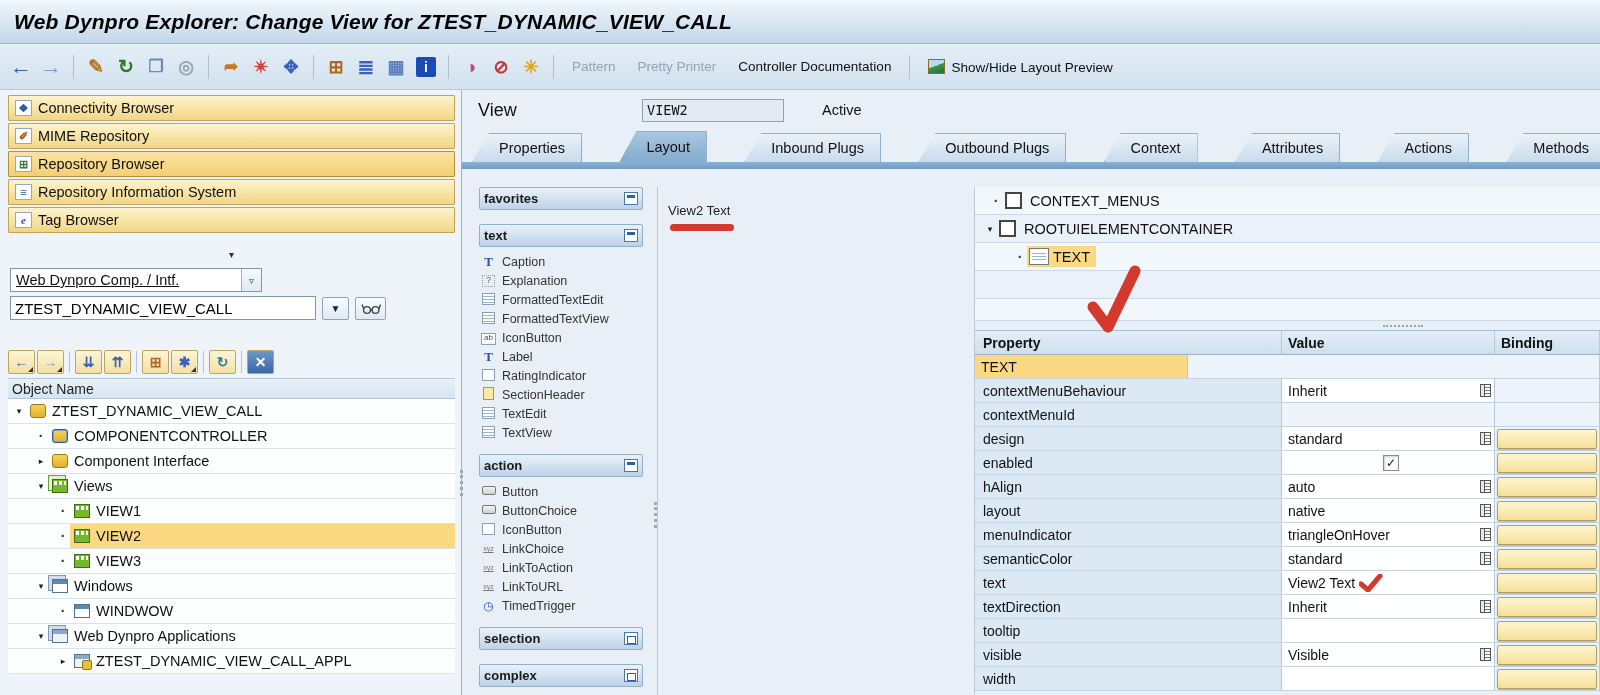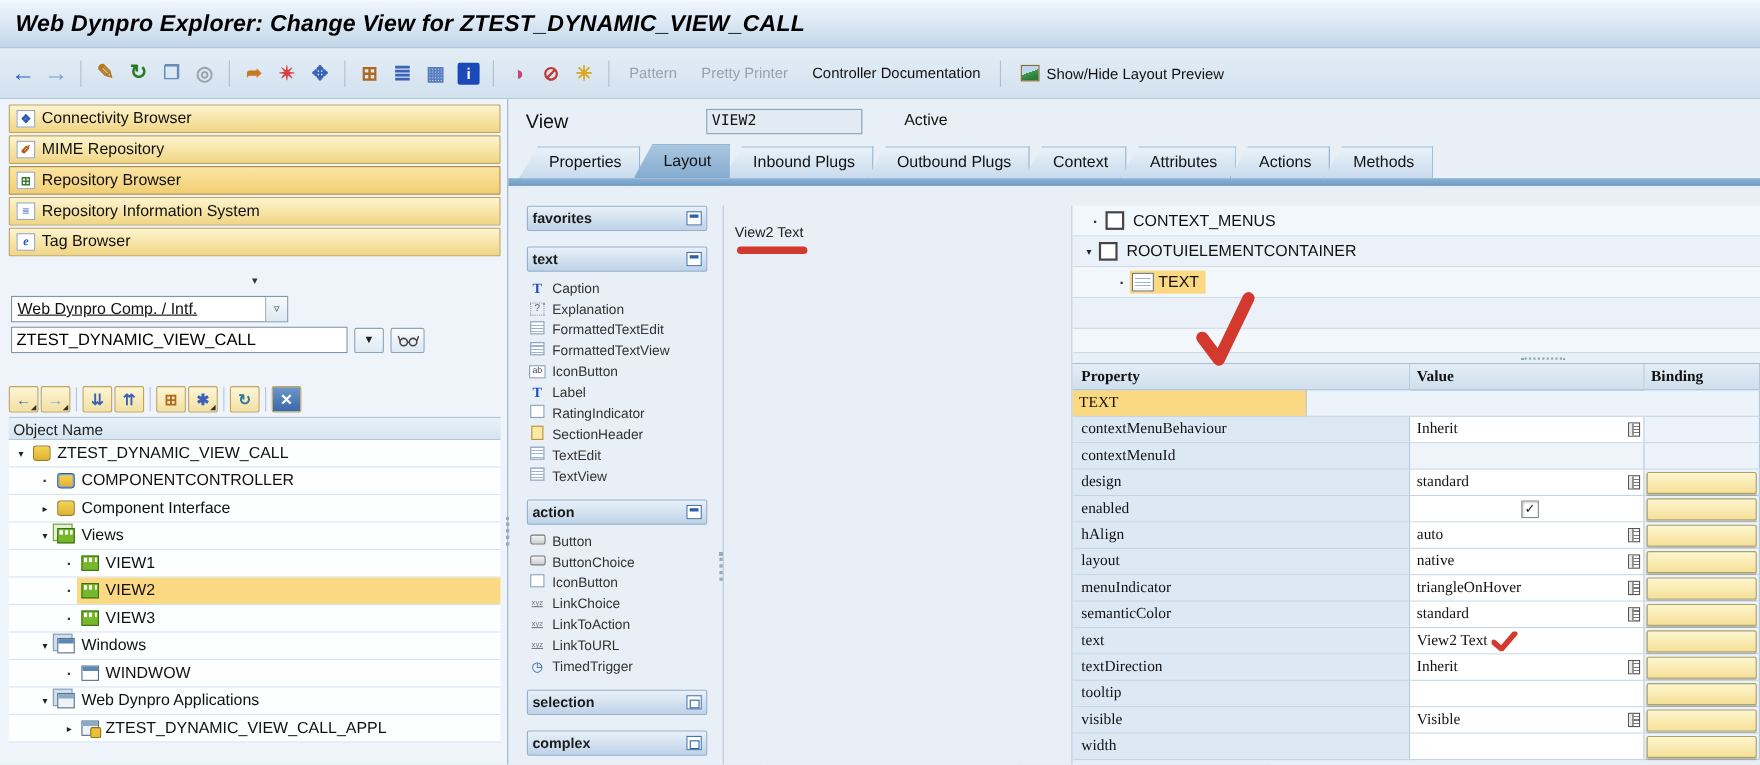--- a/index.html
+++ b/index.html
@@ -88,21 +88,21 @@
     background:#e8c235; border:1px solid #93701c; border-radius:2px; }
 
   
   .mainpanel { flex:1; display:flex; flex-direction:column; background:#e8eff6; min-width:0; }
   .viewrow { height:40px; flex:0 0 40px; display:flex; align-items:center; padding-left:16px; background:#e8eff6; }
   .viewrow .vlabel { font-size:18px; width:164px; }
   .view-input { width:142px; height:23px; background:#e2ebf3; border:1px solid #8ba2b8; font-size:13.5px;
     font-family:"DejaVu Sans Mono", monospace; padding:0 4px; color:#111; }
   .viewrow .vstatus { font-size:14.5px; margin-left:38px; }
 
-  .tabbar { display:flex; align-items:flex-end; padding-left:10px; height:32px; flex:0 0 32px; }
+  .tabbar { display:flex; align-items:flex-end; padding-left:10px; height:32px; flex:0 0 32px;justify-content:space-between; }
   .tab { position:relative; height:29px; padding:6px 16px 0 26px; margin-right:-6px; font-size:14.5px;
     background:linear-gradient(#eaf2f9,#c8dbed); border:1px solid #8fb0cc; border-bottom:none;
     clip-path:polygon(17px 0, 100% 0, 100% 100%, 0 100%); cursor:pointer; }
   .tab.active { background:linear-gradient(#a9c6e0,#84abce); z-index:3; height:31px; padding-top:7px; }
   .tabstrip-bottom { height:7px; flex:0 0 7px; background:linear-gradient(#8db3d4,#6f9ac2); }
 
   .content { flex:1; display:flex; min-height:0; padding-top:18px; }
 
   
   .palette { width:180px; flex:0 0 180px; margin-left:15px; }
@@ -144,21 +144,21 @@
     background:#fff; position:relative; }
   .ut-icon::before { content:""; position:absolute; inset:2px;
     background:repeating-linear-gradient(180deg,#fff 0 2px,#9ab4d0 2px 3px); }
   .ut-sel { display:flex; align-items:center; background:#fbd982; padding:2px 6px 2px 2px; }
   .check-overlay { position:absolute; pointer-events:none; }
   .splitrow { height:9px; flex:0 0 9px; display:flex; align-items:center; justify-content:center; background:#e8eff6; }
   .splitdots { width:40px; margin-left:230px; border-top:2px dotted #8aa; height:2px; }
 
   
   .proptable { font-size:14px; flex:1; overflow:hidden; border-top:1px solid #a9bed0; }
-  .prow { display:flex; height:24px;font-family:Liberation Serif, serif; }
+  .prow { display:flex; height:24px; }
   .prow .pc { border-right:1px solid #b6c9da; border-bottom:1px solid #c4d4e2; display:flex; align-items:center; }
   .pc-prop { width:307px; flex:0 0 307px; background:#dcE8f4; background:#dce8f4; padding-left:8px; }
   .pc-val  { width:213px; flex:0 0 213px; background:#fff; padding-left:6px; position:relative; }
   .pc-bind { flex:1; background:#edf3fa; padding:0; }
   .prow.hdr .pc { font-weight:bold; background:linear-gradient(#e3edf6,#cfdfee); border-bottom:1px solid #9db4c8; }
   .prow.hdr .pc-val, .prow.hdr .pc-bind { padding-left:6px; }
   .pc-val.hl { background:#fbd982; }
   .pc-val.dim { background:#eef4fa; }
   .dd-ico { position:absolute; right:3px; top:5px; width:11px; height:13px; border:1px solid #555;
     background:repeating-linear-gradient(180deg,#fff 0 2px,#777 2px 3px); }

